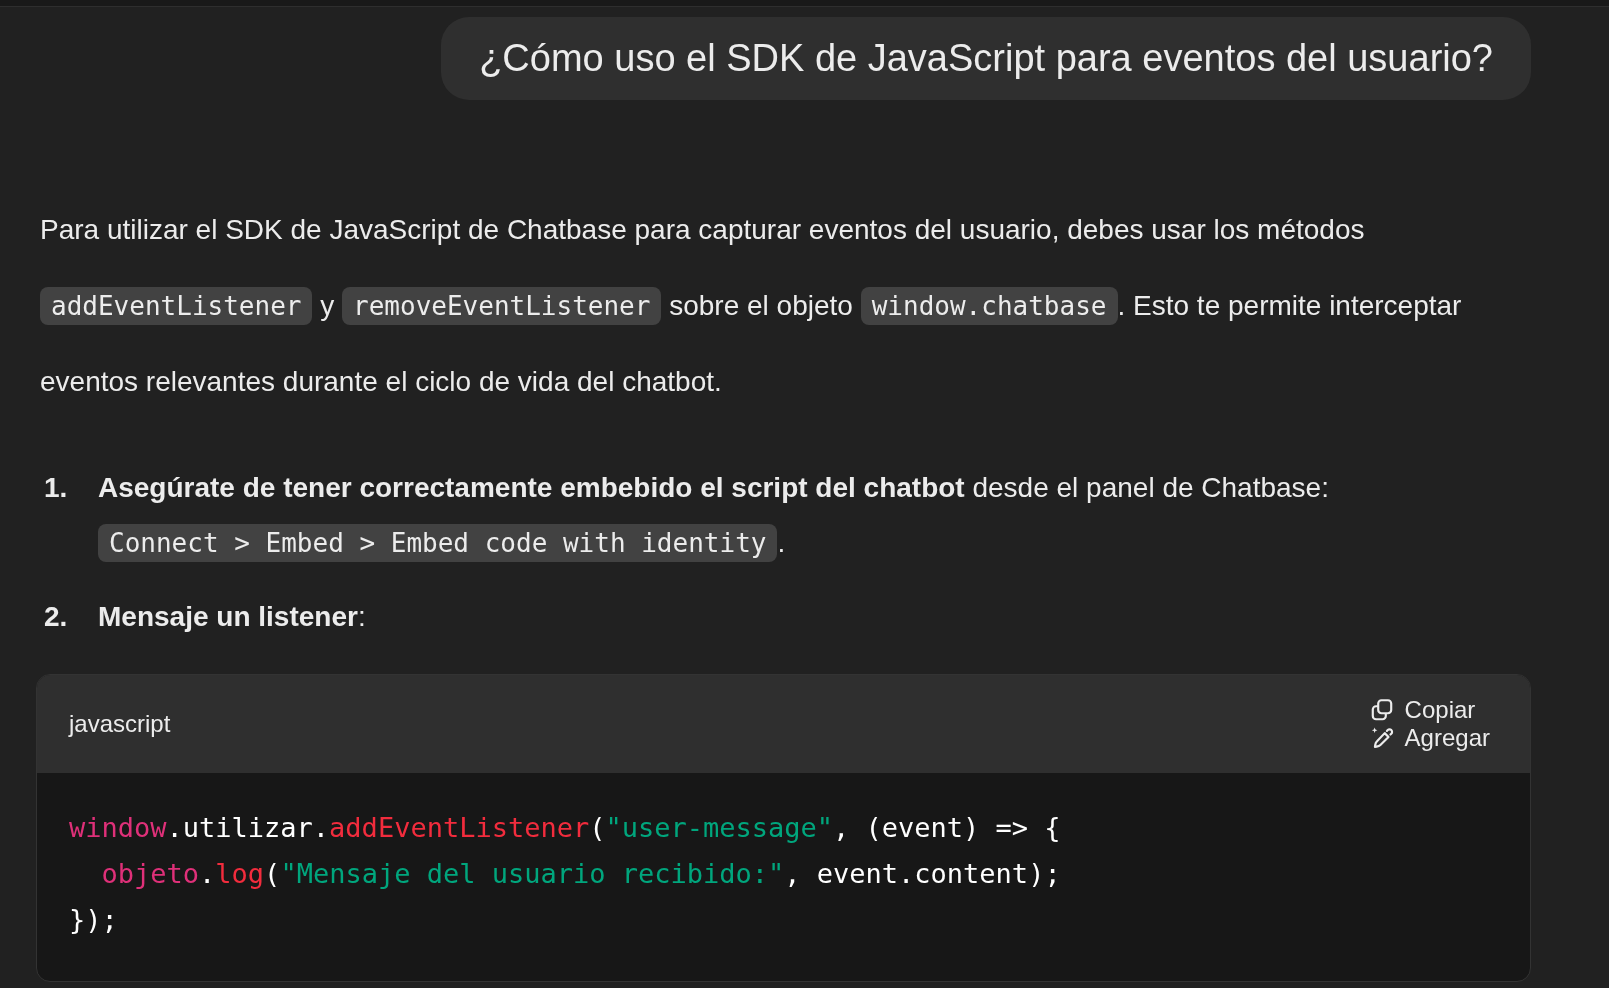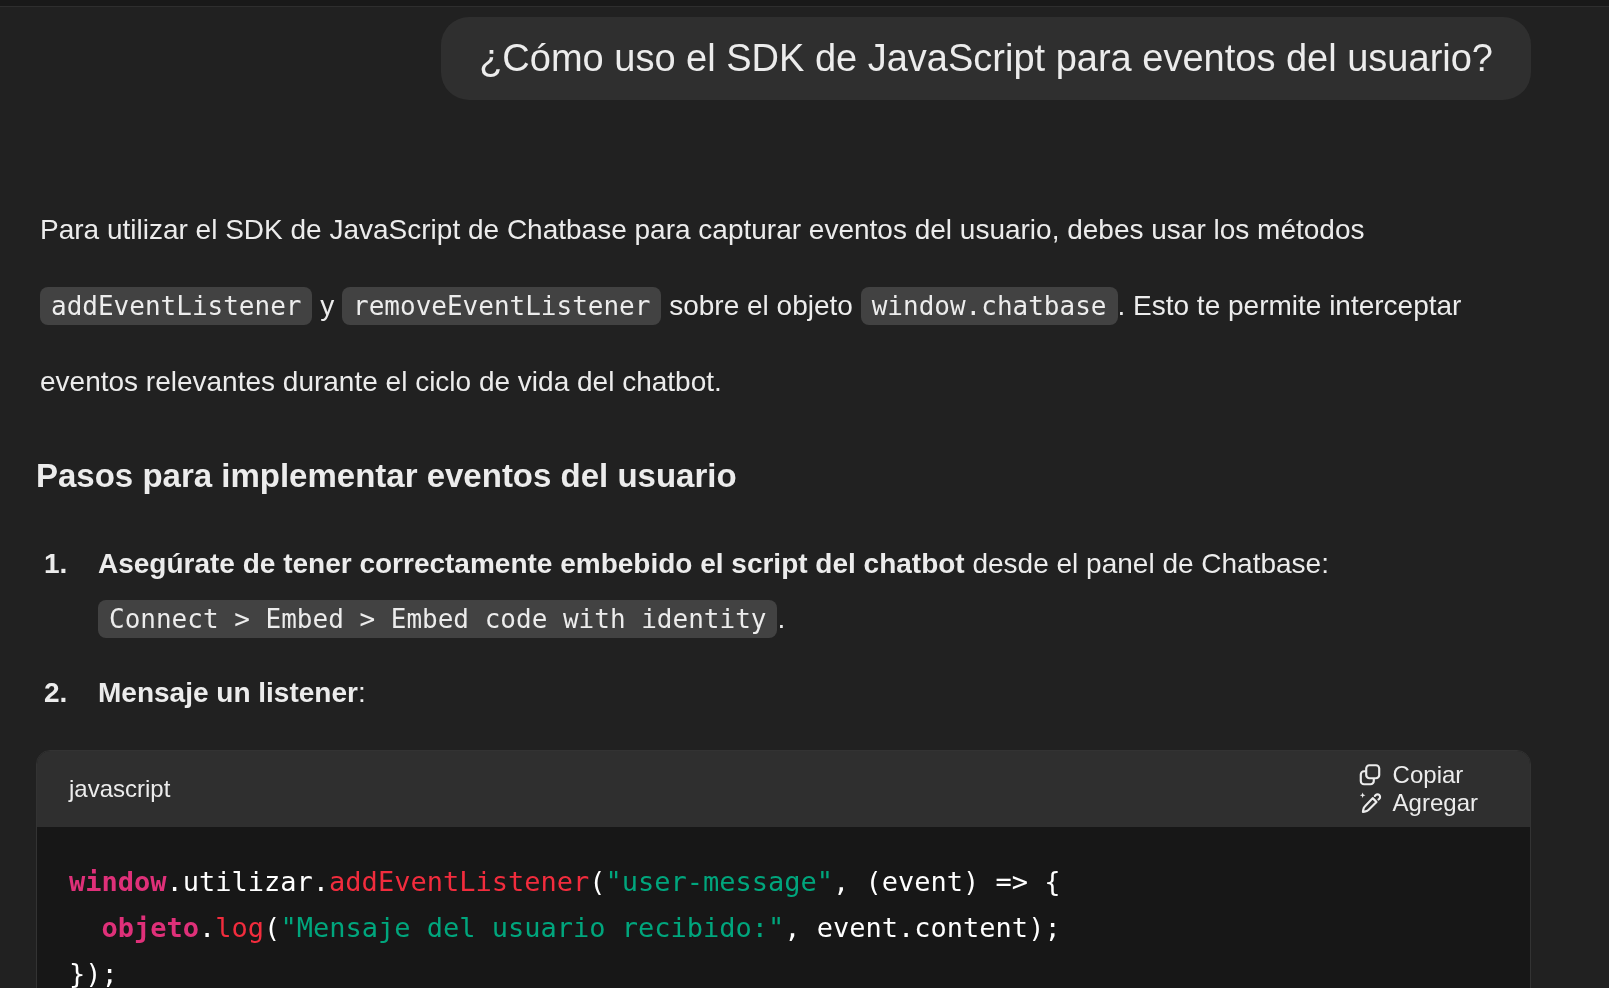--- a/index.html
+++ b/index.html
@@ -70,64 +70,63 @@
   .step .bold{font-weight:700;}
   
   .code-block{
     margin-top:30px;
     border:1px solid var(--color-code_border);
     border-radius:14px;
     overflow:hidden;
     background:var(--color-code_body_bg);
   }
   .code-header{
-    height:76px;
+    height:98px;
     background:var(--color-code_header_bg);
     display:flex;align-items:center;
-    padding:0 52px 0 32px;
+    padding:0 40px 0 32px;
     font-size:24px;
   }
   .code-lang{color:var(--color-body_text);}
   .code-actions{margin-left:auto;display:flex;flex-direction:column;}
   .code-action{
     display:flex;align-items:center;gap:10px;
     background:none;border:none;cursor:pointer;
     color:var(--color-body_text);
     font-family:"Liberation Sans",sans-serif;
     font-size:24px;padding:0;
   }
   .code-action svg{display:block;}
   .code-body{
     padding:32px 32px 38px 32px;
     font-family:"DejaVu Sans Mono","Liberation Mono",monospace;
     font-size:27px;line-height:46px;
     color:var(--color-code_plain);
   }
   .code-line{white-space:pre;}
   .code-line span[data-type="plain"]{color:var(--color-code_plain);}
-  .code-line span[data-type="var"]{color:var(--color-syntax_variable);font-weight:bold;}
+  .code-line span[data-type="var"]{color:var(--color-syntax_variable);}
   .code-line span[data-type="fn"]{color:var(--color-syntax_function);}
   .code-line span[data-type="str"]{color:var(--color-syntax_string);}
 </style>
 </head>
 <body>
 
 <div class="top-strip"></div>
 
 <div class="chat">
 
   <div class="user-bubble">
     <span>¿Cómo uso el SDK de JavaScript para eventos del usuario?</span>
   </div>
 
   <div class="answer">
 
     <p class="intro"><span>Para utilizar el SDK de JavaScript de Chatbase para capturar eventos del usuario, debes usar los métodos </span><span class="inline-code">addEventListener</span><span> y </span><span class="inline-code">removeEventListener</span><span> sobre el objeto </span><span class="inline-code">window.chatbase</span><span>. Esto te permite interceptar eventos relevantes durante el ciclo de vida del chatbot.</span></p>
 
-    <h2 class="steps-heading">Pasos para implementar eventos del usuario</h2>
 
     <div class="steps">
 
       <div class="step">
         <span class="marker">1.</span>
         <div class="step-body"><span class="bold">Asegúrate de tener correctamente embebido el script del chatbot</span><span> desde el panel de Chatbase:</span><br><span class="inline-code">Connect &gt; Embed &gt; Embed code with identity</span><span>.</span></div>
       </div>
 
       <div class="step">
         <span class="marker">2.</span>

